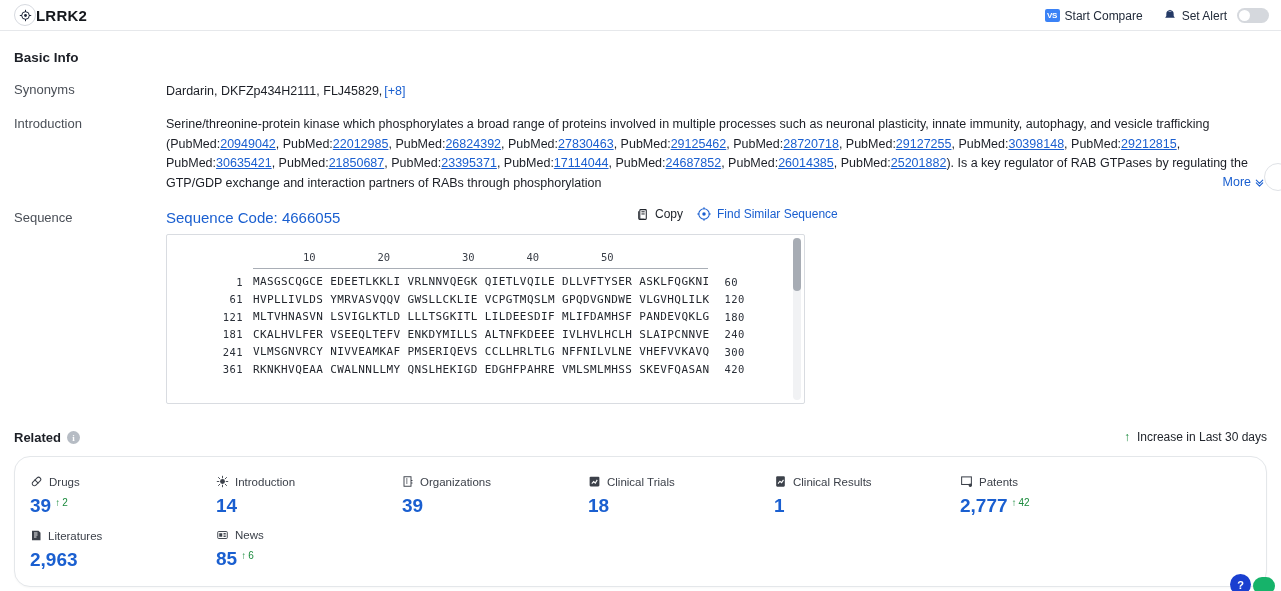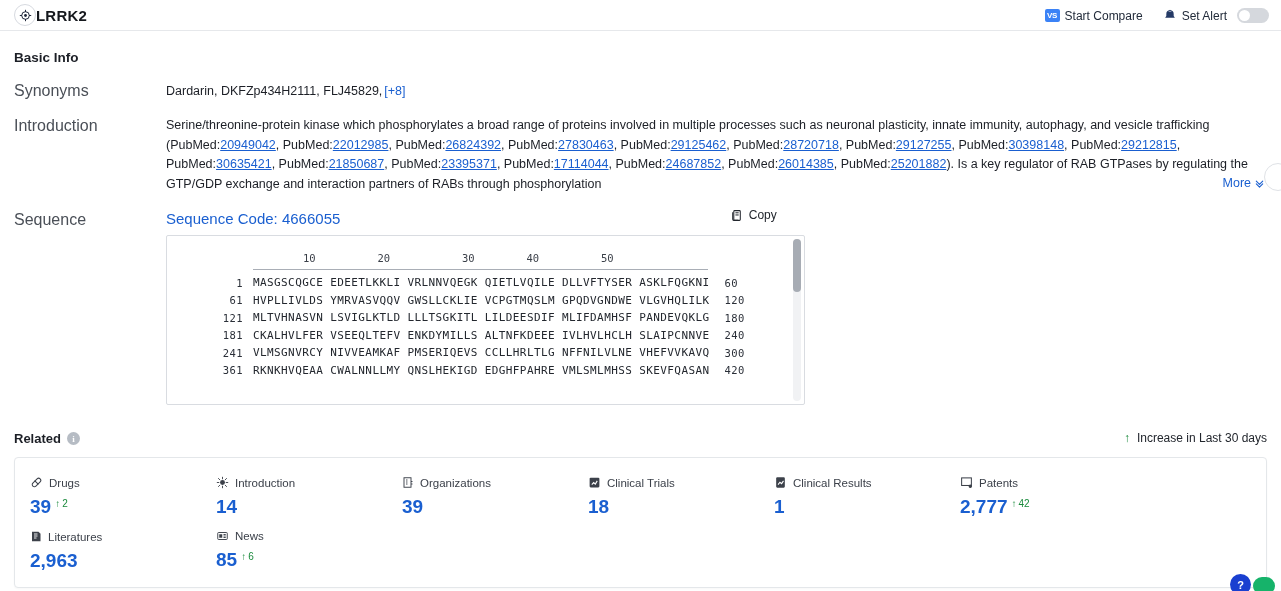--- a/index.html
+++ b/index.html
@@ -61,21 +61,21 @@
     font-size: 13.5px; font-weight: bold; color: #1c1f26;
     margin: 19px 0 0 0;
   }
 
   .row {
     display: flex;
     margin-top: 16px;
   }
   .row-label {
     width: 152px; flex: 0 0 152px;
-    font-size: 16px; color: #4a4f57;
+    font-size: 13px; color: #4a4f57;
     padding-top: 1px;
   }
   .row-body { flex: 1; min-width: 0; }
 
   .synonyms { font-size: 12.5px; color: #1c1f26; }
   .syn-more { color: #1a5fd0; cursor: pointer; margin-left: 2px; }
 
   .intro {
     font-size: 12.5px; color: #1c1f26; line-height: 19.5px;
     position: relative; padding-right: 2px;
@@ -89,21 +89,21 @@
     float: right; margin-top: -1px;
   }
 
   
   .seq-head {
     display: flex; align-items: center; position: relative; height: 16px;
   }
   .seq-code { font-size: 15px; color: #1a5fd0; cursor: pointer; }
   .seq-tools {
     position: absolute; left: 470px; top: -2px;
-    display: flex; align-items: flex-end; gap: 20px; flex-direction: column;
+    display: flex; align-items: flex-end; gap: 14px;
   }
   .seq-tool {
     display: flex; align-items: center; gap: 6px;
     font-size: 12px; cursor: pointer;
   }
   .seq-tool.dark { color: #22262d; }
   .seq-tool.blue { color: #1a5fd0; }
 
   .seq-box {
     margin-top: 9px;
@@ -162,21 +162,21 @@
   }
   .legend {
     position: absolute; right: 0; top: 0;
     font-size: 12px; color: #22262d;
     display: flex; align-items: center; gap: 7px;
   }
   .arrow-up { color: #1a8a3c; font-size: 12px; line-height: 1; }
 
   .related-card {
     margin-top: 11px;
-    border: 1px solid #e4e7ea; border-radius: 4px;
+    border: 1px solid #e4e7ea; border-radius: 16px;
     background: #fff;
     padding: 18px 0 10px 0;
     height: 131px;
     box-shadow: 0 1px 2px rgba(0,0,0,0.03);
   }
   .stat-grid {
     display: flex; flex-wrap: wrap;
   }
   .stat {
     width: 186px; padding-left: 15px; margin-bottom: 12px;

